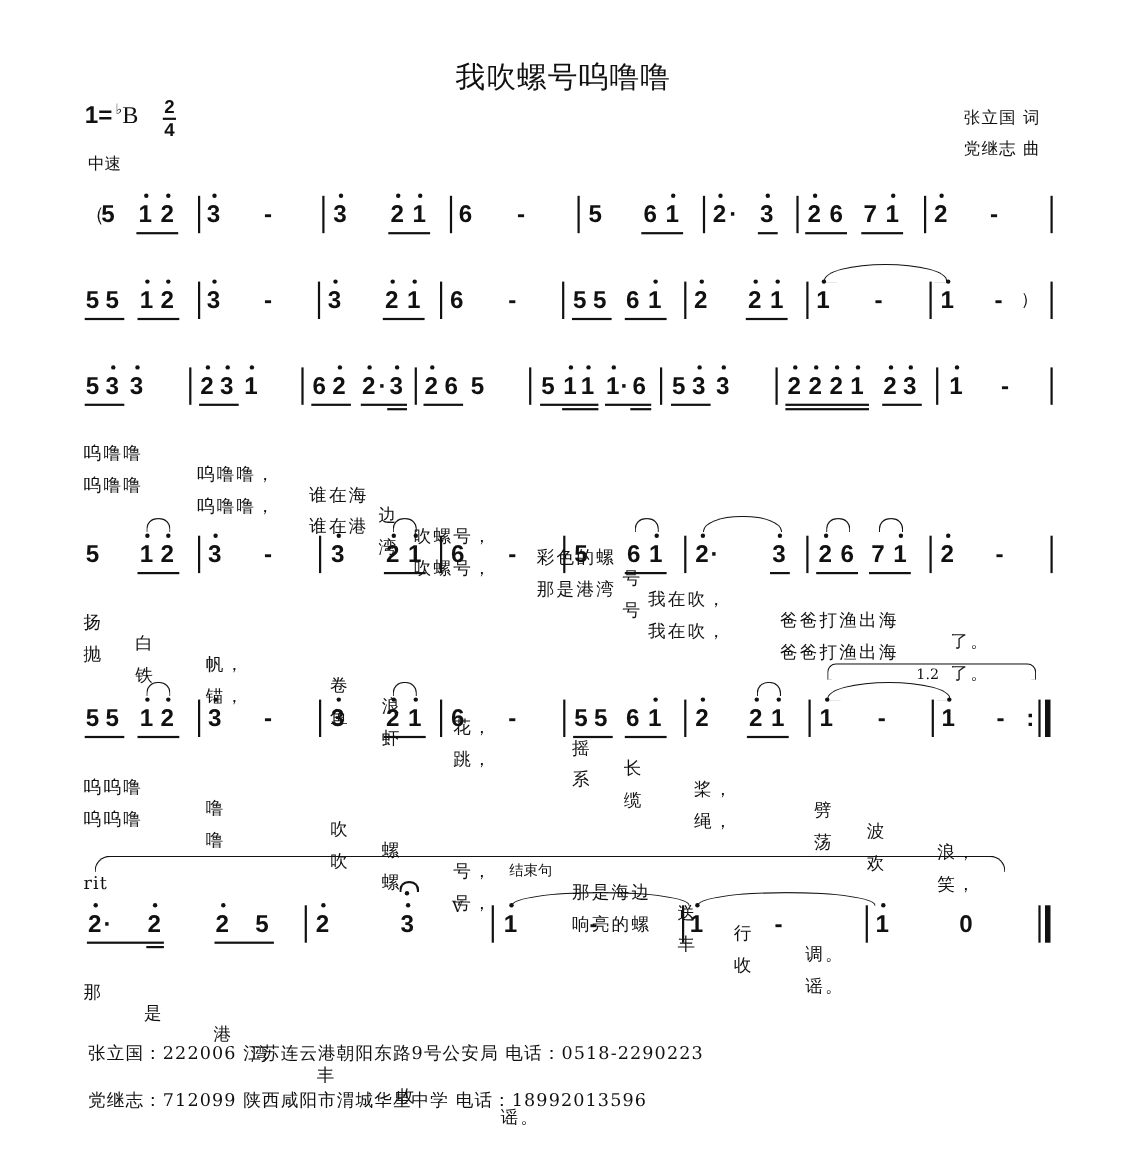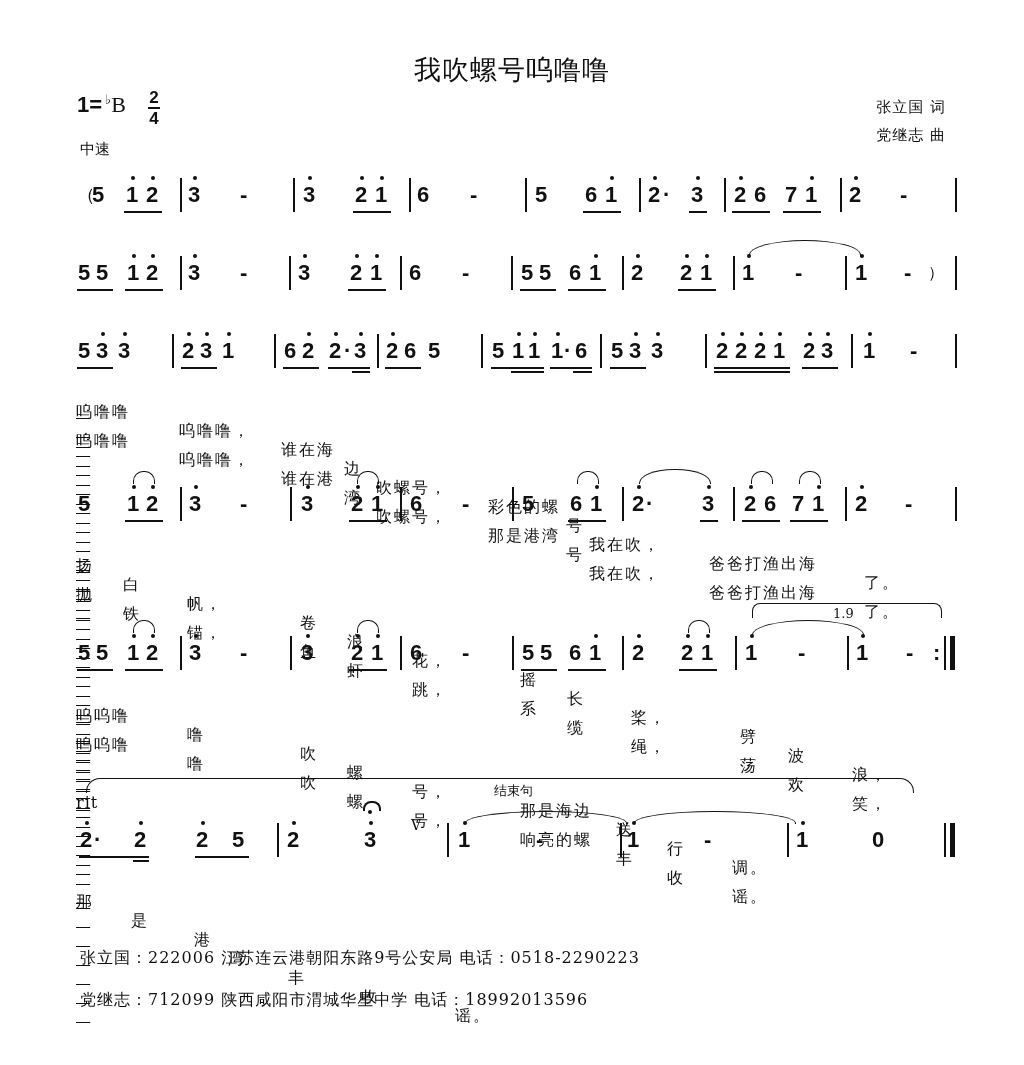--- a/index.html
+++ b/index.html
@@ -16,21 +16,21 @@
   .tempo { position:absolute; left:80px; top:140px; font-size:15px; font-family:"DejaVu Serif", serif; }
   .credit { position:absolute; right:78px; font-size:15px; font-family:"DejaVu Serif", serif; letter-spacing:1px; }
   .row { position:absolute; left:0; width:1024px; }
   .n { position:absolute; font-family:"Liberation Sans", sans-serif; font-weight:bold; font-size:22px;
        top:0; line-height:26px; }
   .bar { position:absolute; width:2px; background:#111; height:34px; top:-4px; }
   .dbar { position:absolute; width:5px; background:#111; height:34px; top:-4px; }
   .ul { position:absolute; height:1.5px; background:#111; }
   .dot { position:absolute; width:4px; height:4px; border-radius:50%; background:#111; }
   .arc { position:absolute; border:1.5px solid #111; border-bottom:none; border-left-color:#111; }
-  .lyr { position:absolute; font-family:"DejaVu Serif", serif; font-size:16px; white-space:pre; letter-spacing:2px;text-decoration:underline; }
+  .lyr { position:absolute; font-family:"DejaVu Serif", serif; font-size:16px; white-space:pre; letter-spacing:2px; }
   .small { position:absolute; font-family:"DejaVu Serif", serif; font-size:13px; }
   .footer { position:absolute; left:80px; font-family:"DejaVu Serif", serif; font-size:16px; letter-spacing:1px; }
 </style>
 </head>
 <body>
 
 <div class="title">我吹螺号呜噜噜</div>
 
 <div class="key">
   <span>1=</span><span class="flat">♭</span><span class="B">B</span>
@@ -329,21 +329,21 @@
   <span style="position:absolute;left:336px">跳，</span>
   <span style="position:absolute;left:444px">系</span>
   <span style="position:absolute;left:491px">缆</span>
   <span style="position:absolute;left:555px">绳，</span>
   <span style="position:absolute;left:664px">荡</span>
   <span style="position:absolute;left:712px">欢</span>
   <span style="position:absolute;left:776px">笑，</span>
 </div>
 
 <div class="volta" style="position:absolute;left:752px;top:603px;width:188px;height:14px;border:1.5px solid #111;border-bottom:none;border-radius:8px 8px 0 0"></div>
-<div class="small" style="left:833px;top:606px">1.9</div>
+<div class="small" style="left:833px;top:606px">1.2</div>
 <div class="row" style="top:640px">
   <span class="n" style="left:78px">5</span>
   <span class="n" style="left:96px">5</span>
   <div class="ul" style="left:77px;width:36px;top:29px"></div>
   <span class="n" style="left:127px">1</span>
     <span class="dot" style="left:132px;top:-6px"></span>
   <span class="n" style="left:146px">2</span>
     <span class="dot" style="left:151px;top:-6px"></span>
   <div class="ul" style="left:125px;width:38px;top:29px"></div>
   <div class="arc" style="left:133px;top:-20px;width:20px;height:12px;border-radius:10px 10px 0 0"></div>
@@ -411,21 +411,21 @@
   <span style="position:absolute;left:271px">螺</span>
   <span style="position:absolute;left:336px">号，</span>
   <span style="position:absolute;left:444px">响亮的螺</span>
   <span style="position:absolute;left:540px">丰</span>
   <span style="position:absolute;left:591px">收</span>
   <span style="position:absolute;left:656px">谣。</span>
 </div>
 
 <div style="position:absolute;left:86px;top:778px;width:826px;height:14px;border:1.5px solid #111;border-bottom:none;border-radius:14px 14px 0 0"></div>
 <div class="small" style="left:76px;top:793px;font-size:16px;letter-spacing:1px">rit</div>
-<div class="small" style="left:494px;top:782px">结束句</div>
+<div class="small" style="left:463px;top:782px">结束句</div>
 <div class="row" style="top:827px">
   <span class="n" style="left:80px">2</span>
     <span class="dot" style="left:85px;top:-6px"></span>
   <span class="n" style="left:94px">·</span>
   <span class="n" style="left:134px">2</span>
     <span class="dot" style="left:139px;top:-6px"></span>
   <div class="ul" style="left:79px;width:70px;top:29px"></div>
   <div class="ul" style="left:133px;width:16px;top:33px"></div>
   <span class="n" style="left:196px">2</span>
     <span class="dot" style="left:201px;top:-6px"></span>

